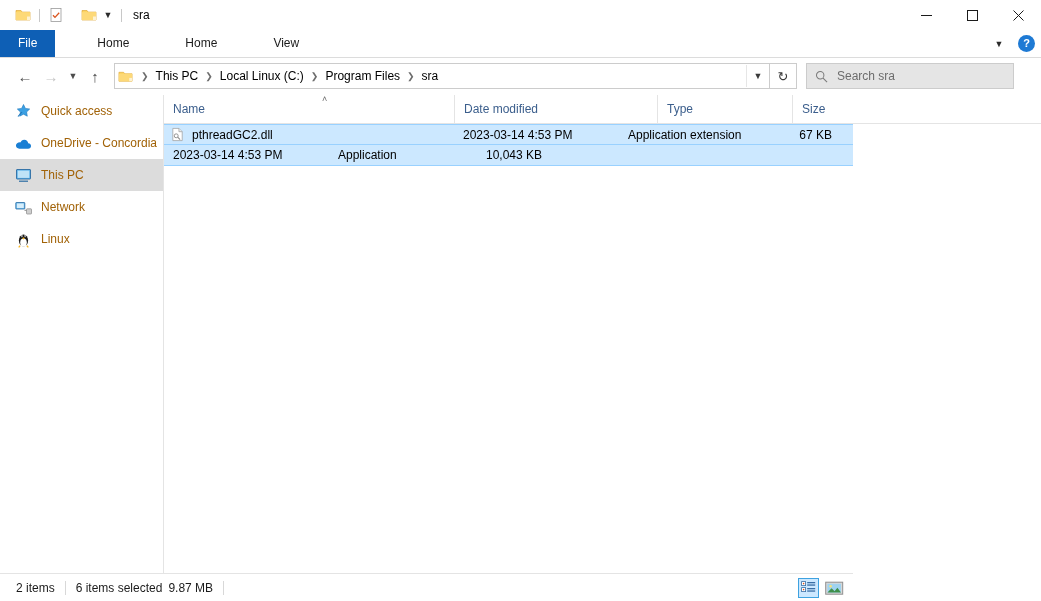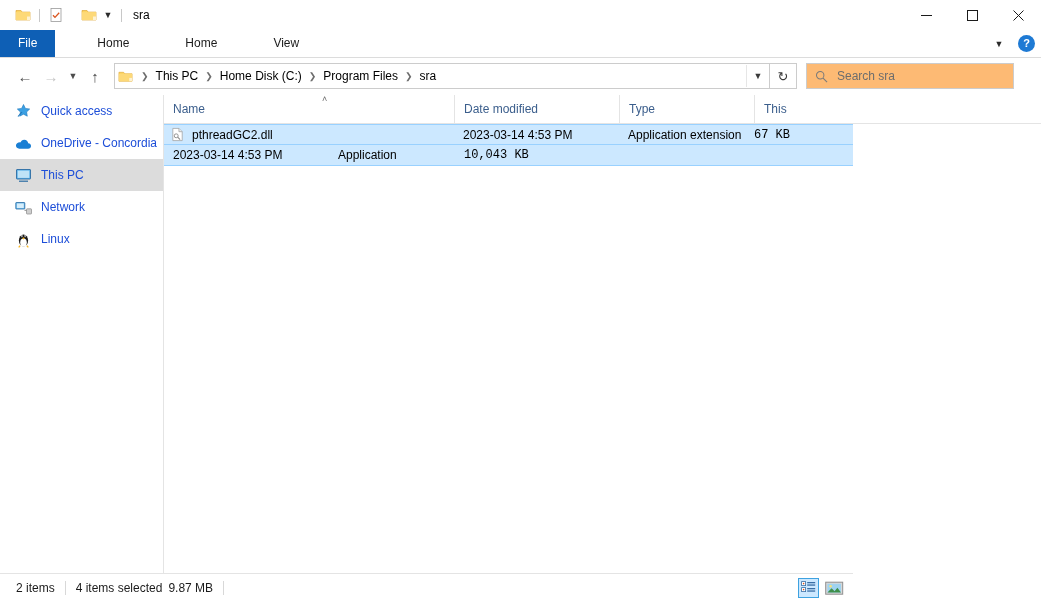--- a/index.html
+++ b/index.html
@@ -198,21 +198,21 @@
     justify-content: center;
     color: #3a3a3a;
     font-size: 13px;
     background: #fff;
   }
   .search-box {
     margin-left: 9px;
     width: 198px;
     height: 24px;
     border: 1px solid #cccccc;
-    background: #fdba74;
+    background: #e5e5e5;
     display: flex;
     align-items: center;
     padding-left: 8px;
   }
   .search-ph {
     font-size: 12px;
     color: #6d6d6d;
     margin-left: 9px;
   }
 
@@ -236,21 +236,21 @@
   .side-icon {
     width: 18px; height: 18px;
     margin-right: 9px;
     flex: 0 0 18px;
     display: flex;
     align-items: center;
     justify-content: center;
   }
   .side-label {
     font-size: 12px;
-    color: #1d4ed8;
+    color: #a16207;
   }
   .sidebar-divider {
     position: absolute;
     left: 163px; top: 95px;
     width: 1px; height: 478px;
     background: #e4e4e4;
   }
 
   
   .content {
@@ -271,21 +271,21 @@
     color: #3b5e8c;
     height: 28px;
     line-height: 28px;
     position: relative;
     box-sizing: border-box;
     padding-left: 9px;
   }
   .col + .col { border-left: 1px solid #e4e4e4; }
   .col-name { width: 290px; }
   .col-date { width: 165px; }
-  .col-type { width: 135px; }
+  .col-type { width: 135px; margin-left: 38px; }
   .col-size { width: 88px; }
   .sort-caret {
     position: absolute;
     left: 158px; top: 0px;
     font-size: 9px;
     color: #6f6f6f;
     line-height: 9px;
   }
 
   .rows { position: relative; }
@@ -311,21 +311,21 @@
     white-space: nowrap;
   }
   .cell-name {
     width: 290px;
     display: flex;
     align-items: center;
     padding-left: 5px;
   }
   .cell-date { width: 165px; }
   .cell-type { width: 135px; }
-  .cell-size { width: 88px; padding-right: 10px; padding-left: 0; font-family: Liberation Mono, monospace; }
+  .cell-size { width: 88px; text-align: right; padding-right: 10px; padding-left: 0; }
   .file-icon {
     width: 16px; height: 16px;
     margin-right: 7px;
     flex: 0 0 16px;
     display: flex;
     align-items: center;
     justify-content: center;
   }
 
   
@@ -442,21 +442,21 @@
       <svg width="15" height="15" viewBox="0 0 16 16">
         <path d="M1 3.5h5l1.2 1.6H15V13H1z" fill="#fcd462" stroke="#e0a93b" stroke-width="0.7"></path>
         <path d="M1 13V5.1h14V13z" fill="#fdd978"></path>
         <path d="M12 9.5h3V13h-3z" fill="#fff" opacity="0.65"></path>
       </svg>
     </div>
     <div class="crumbs">
       <span class="crumb-sep">❯</span>
       <span class="crumb">This PC</span>
       <span class="crumb-sep">❯</span>
-      <span class="crumb">Home Disk (C:)</span>
+      <span class="crumb">Local Linux (C:)</span>
       <span class="crumb-sep">❯</span>
       <span class="crumb">Program Files</span>
       <span class="crumb-sep">❯</span>
       <span class="crumb">sra</span>
     </div>
     <div class="path-dropdown">▼</div>
   </div>
 
   <div class="refresh-btn">↻</div>
 
@@ -534,21 +534,21 @@
 
 <div class="content">
 
   <div class="col-headers">
     <div class="col col-name">
       <span>Name</span>
       <span class="sort-caret">˄</span>
     </div>
     <div class="col col-date">Date modified</div>
     <div class="col col-type">Type</div>
-    <div class="col col-size">This</div>
+    <div class="col col-size">Size</div>
   </div>
 
   <div class="rows">
 
     <div class="row selected">
       <div class="cell cell-name">
         <span class="file-icon">
           <svg width="15" height="15" viewBox="0 0 16 16">
             <path d="M3 1.5h6.5L13 5v9.5H3z" fill="#ffffff" stroke="#a0a0a0" stroke-width="0.8"></path>
             <path d="M9.5 1.5V5H13" fill="#eaeaea" stroke="#a0a0a0" stroke-width="0.8"></path>
@@ -568,21 +568,21 @@
       <div class="cell cell-type">Application</div>
       <div class="cell cell-size">10,043 KB</div>
     </div>
 
   </div>
 </div>
 
 <div class="statusbar">
   <span class="status-text">2 items</span>
   <span class="status-sep"></span>
-  <span class="status-text" style="padding-left:0">4 items selected</span>
+  <span class="status-text" style="padding-left:0">6 items selected</span>
   <span class="status-text" style="padding-left:6px">9.87 MB</span>
   <span class="status-sep"></span>
 
   <div class="status-views">
     <div class="view-btn active">
       <svg width="15" height="14" viewBox="0 0 15 14">
         <rect x="0.6" y="0.6" width="4" height="4" fill="#ffffff" stroke="#3a6ea5" stroke-width="0.8"></rect>
         <rect x="0.6" y="6.6" width="4" height="4" fill="#ffffff" stroke="#3a6ea5" stroke-width="0.8"></rect>
         <circle cx="2.6" cy="2.6" r="0.8" fill="#d9541e"></circle>
         <circle cx="2.6" cy="8.6" r="0.8" fill="#d9541e"></circle>

